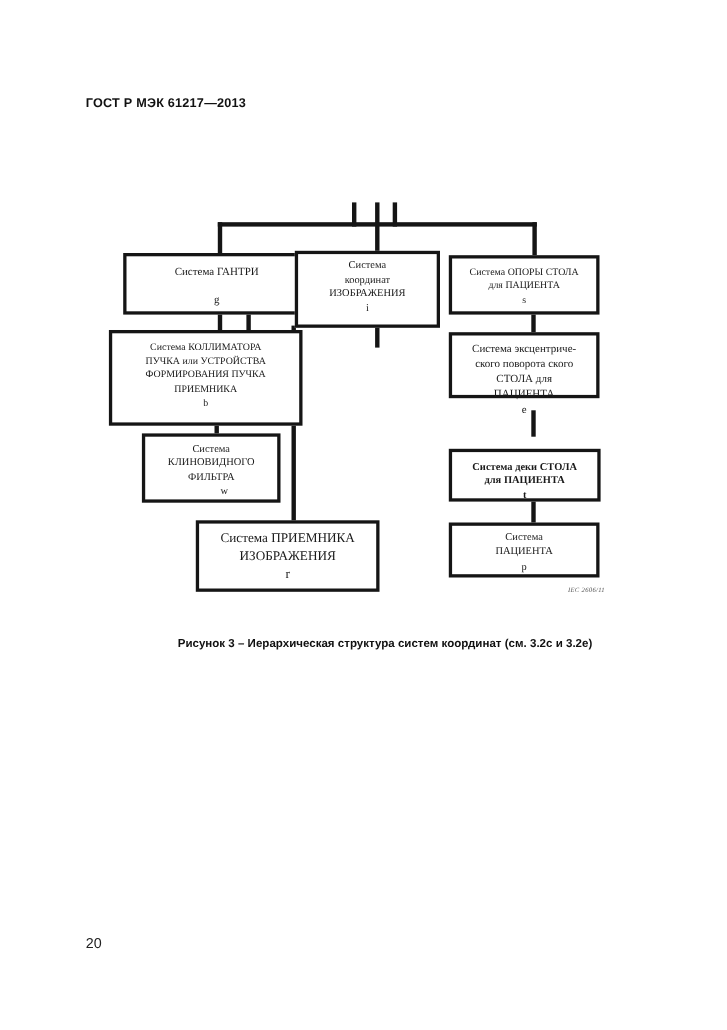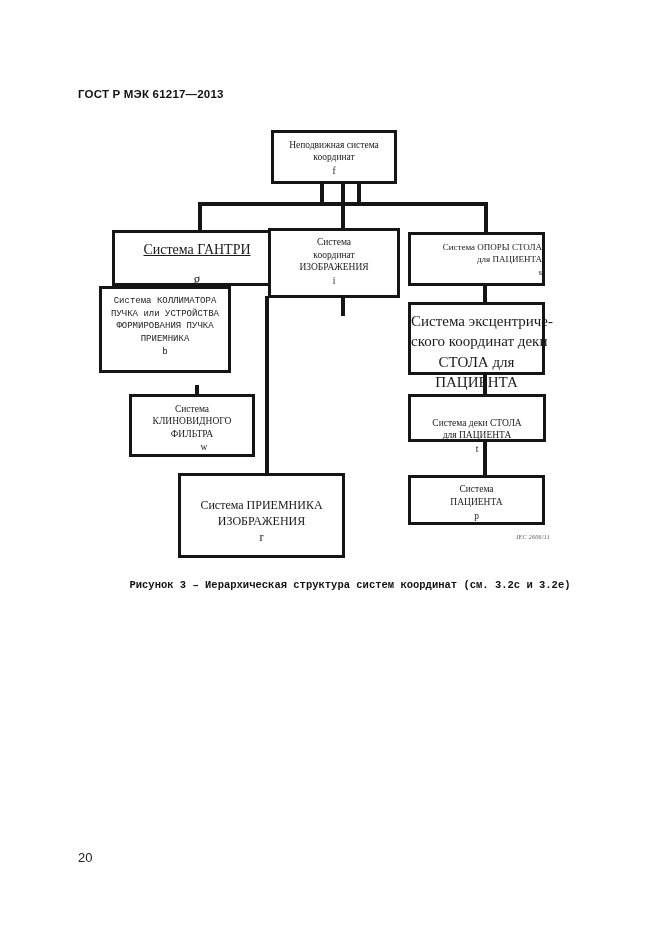--- a/index.html
+++ b/index.html
@@ -4,48 +4,48 @@
 <style>
   html,body{margin:0;padding:0;background:#ffffff;}
   #page{position:relative;width:661px;height:936px;background:#ffffff;overflow:hidden;
         font-family:"Liberation Serif","DejaVu Serif",serif;color:#1a1a1a;}
 
   .header{position:absolute;left:78px;top:60px;font-family:"Liberation Sans","DejaVu Sans",sans-serif;
           font-weight:bold;font-size:11.5px;letter-spacing:.2px;color:#111;margin-top:28px;}
   .pagenum{position:absolute;left:78px;top:850px;font-family:"Liberation Sans","DejaVu Sans",sans-serif;
            font-size:13px;color:#222;}
   .caption{position:absolute;left:110px;width:480px;top:579px;text-align:center;
-           font-family:Liberation Mono, monospace;font-weight:bold;font-size:10.5px;color:#111;}
+           font-family:Liberation Sans, sans-serif;font-weight:bold;font-size:10.5px;color:#111;}
   .iecref{position:absolute;left:495px;width:55px;top:534px;text-align:right;
           font-style:italic;font-size:6px;color:#555;letter-spacing:.3px;}
 
   
   .vline,.hline{position:absolute;background:#151515;z-index:1;}
   .vline{width:4px;}
   .hline{height:4px;}
 
   
   .box{position:absolute;box-sizing:border-box;border:3px solid #151515;background:#ffffff;
        z-index:2;text-align:center;line-height:1.3;}
   .bl{white-space:nowrap;}
   .letter{margin-top:1px;}
 
   .b-fixed    {left:271px;top:130px;width:126px;height:54px;font-size:9.5px;padding-top:6px;}
-  .b-gantry   {left:112px;top:230px;width:170px;height:56px;font-size:14px;padding-top:8px;text-decoration:underline;}
+  .b-gantry   {left:112px;top:230px;width:170px;height:56px;font-size:10px;padding-top:8px;}
   .b-gantry .letter{margin-top:12px;}
   .b-image    {left:268px;top:228px;width:132px;height:70px;font-size:9.5px;padding-top:5px;line-height:1.32;}
-  .b-support  {left:408px;top:232px;width:137px;height:54px;font-size:9px;padding-top:7px;text-align:right;}
+  .b-support  {left:408px;top:232px;width:137px;height:54px;font-size:9px;padding-top:7px;}
   .b-support .letter{margin-top:2px;}
-  .b-collim   {left:99px;top:286px;width:132px;height:87px;font-size:9px;padding-top:6px;line-height:1.4;font-family:Liberation Mono, monospace;}
+  .b-collim   {left:99px;top:300px;width:176px;height:87px;font-size:9px;padding-top:6px;line-height:1.4;}
   .b-focus    {left:268px;top:313px;width:135px;height:52px;font-size:9.5px;padding-top:6px;}
-  .b-eccentric{left:408px;top:302px;width:137px;height:73px;font-size:15px;padding-top:6px;line-height:1.35;}
+  .b-eccentric{left:408px;top:302px;width:137px;height:60px;font-size:10px;padding-top:6px;line-height:1.35;}
   .b-wedge    {left:129px;top:394px;width:126px;height:63px;font-size:9.5px;padding-top:6px;}
   .b-wedge .letter{transform:translateX(12px);}
-  .b-deck     {left:408px;top:394px;width:138px;height:48px;font-size:9.5px;padding-top:20px;}
-  .b-receptor {left:178px;top:473px;width:167px;height:85px;font-size:12px;padding-top:22px;line-height:1.3;}
+  .b-deck     {left:408px;top:408px;width:138px;height:48px;font-size:9.5px;padding-top:8px;font-weight:bold;}
+  .b-receptor {left:178px;top:473px;width:167px;height:65px;font-size:12px;padding-top:6px;line-height:1.3;}
   .b-patient  {left:408px;top:475px;width:137px;height:50px;font-size:9.5px;padding-top:5px;line-height:1.35;}
 </style>
 </head>
 <body>
 
 <div id="page">
 
   <div class="header">ГОСТ Р МЭК 61217—2013</div>
 
   <div class="vline" style="left:320px;top:184px;height:22px;"></div>
@@ -56,25 +56,20 @@
   <div class="vline" style="left:484px;top:202px;height:33px;"></div>
   <div class="vline" style="left:198px;top:283px;height:20px;"></div>
   <div class="vline" style="left:224px;top:283px;height:20px;"></div>
   <div class="vline" style="left:341px;top:296px;height:20px;"></div>
   <div class="vline" style="left:265px;top:296px;height:180px;"></div>
   <div class="vline" style="left:195px;top:385px;height:12px;"></div>
   <div class="vline" style="left:483px;top:284px;height:21px;"></div>
   <div class="vline" style="left:483px;top:373px;height:24px;"></div>
   <div class="vline" style="left:483px;top:440px;height:38px;"></div>
 
-  <div class="box b-fixed">
-    <div class="bl">Неподвижная система</div>
-    <div class="bl">координат</div>
-    <div class="bl letter">f</div>
-  </div>
 
   <div class="box b-gantry">
     <div class="bl">Система ГАНТРИ</div>
     <div class="bl letter">g</div>
   </div>
 
   <div class="box b-image">
     <div class="bl">Система</div>
     <div class="bl">координат</div>
     <div class="bl">ИЗОБРАЖЕНИЯ</div>
@@ -91,21 +86,21 @@
     <div class="bl">Система КОЛЛИМАТОРА</div>
     <div class="bl">ПУЧКА или УСТРОЙСТВА</div>
     <div class="bl">ФОРМИРОВАНИЯ ПУЧКА</div>
     <div class="bl">ПРИЕМНИКА</div>
     <div class="bl letter">b</div>
   </div>
 
 
   <div class="box b-eccentric">
     <div class="bl">Система эксцентриче-</div>
-    <div class="bl">ского координат деки</div>
+    <div class="bl">ского поворота ского</div>
     <div class="bl">СТОЛА для</div>
     <div class="bl">ПАЦИЕНТА</div>
     <div class="bl letter">e</div>
   </div>
 
   <div class="box b-wedge">
     <div class="bl">Система</div>
     <div class="bl">КЛИНОВИДНОГО</div>
     <div class="bl">ФИЛЬТРА</div>
     <div class="bl letter">w</div>

